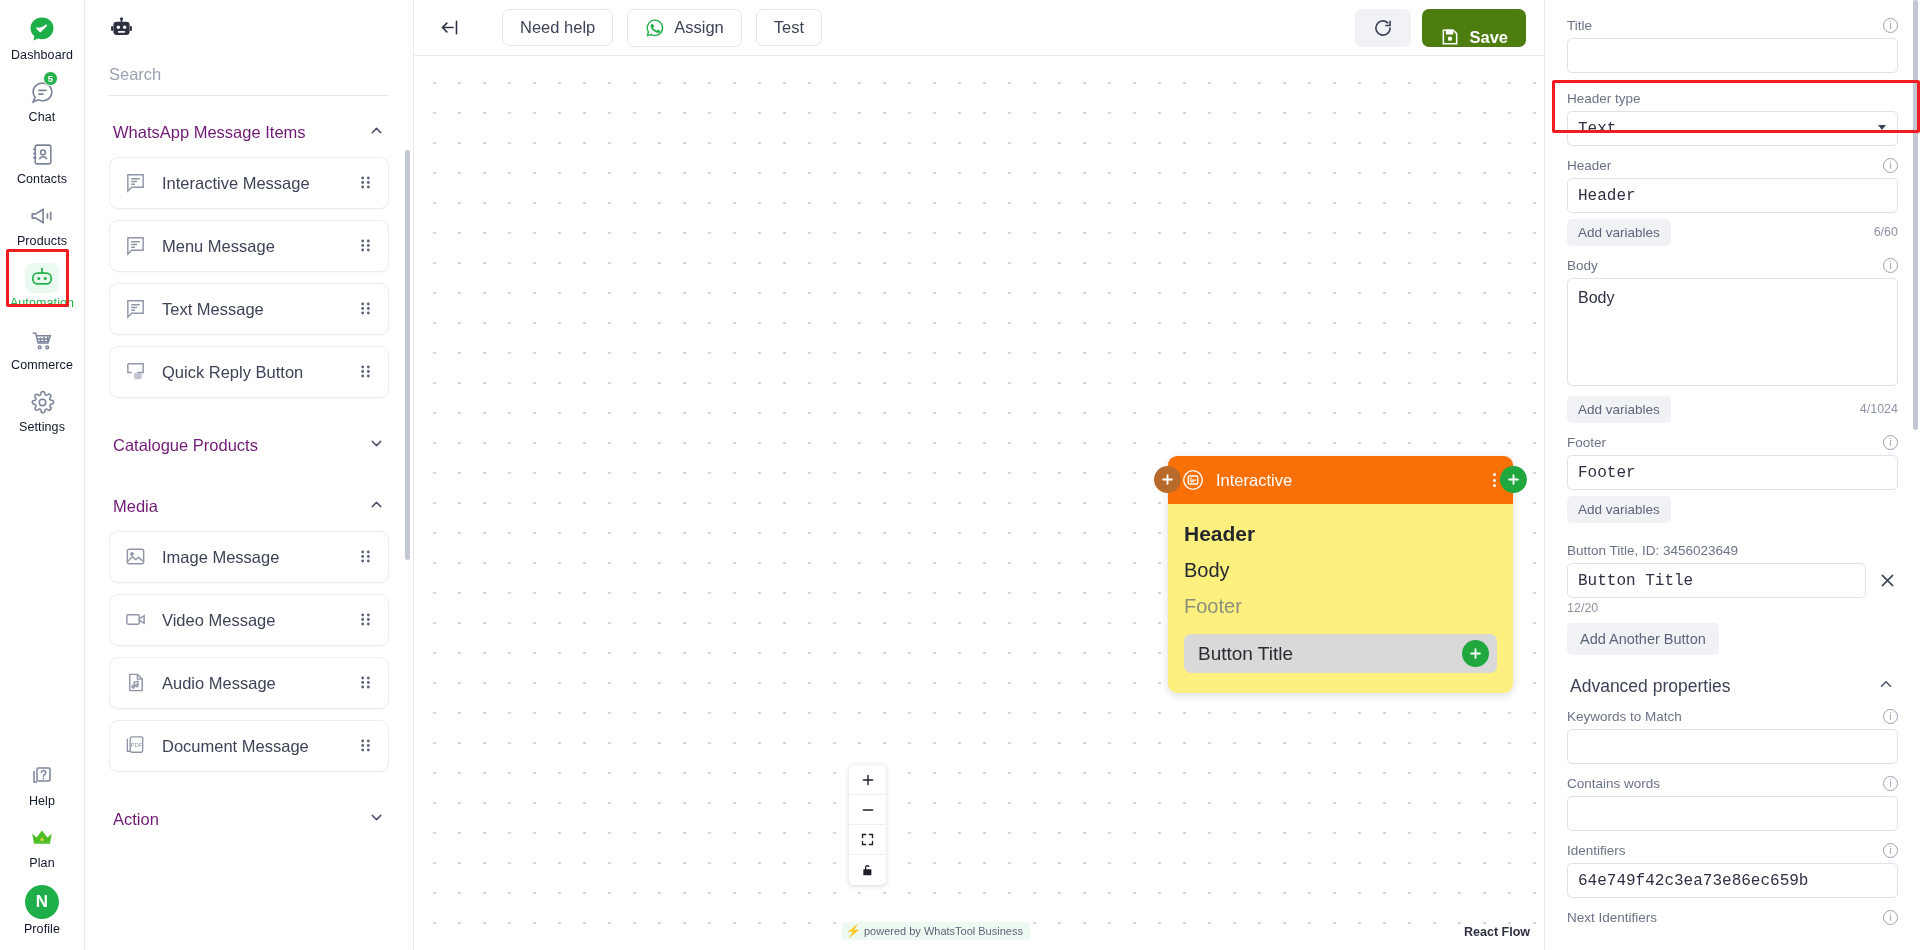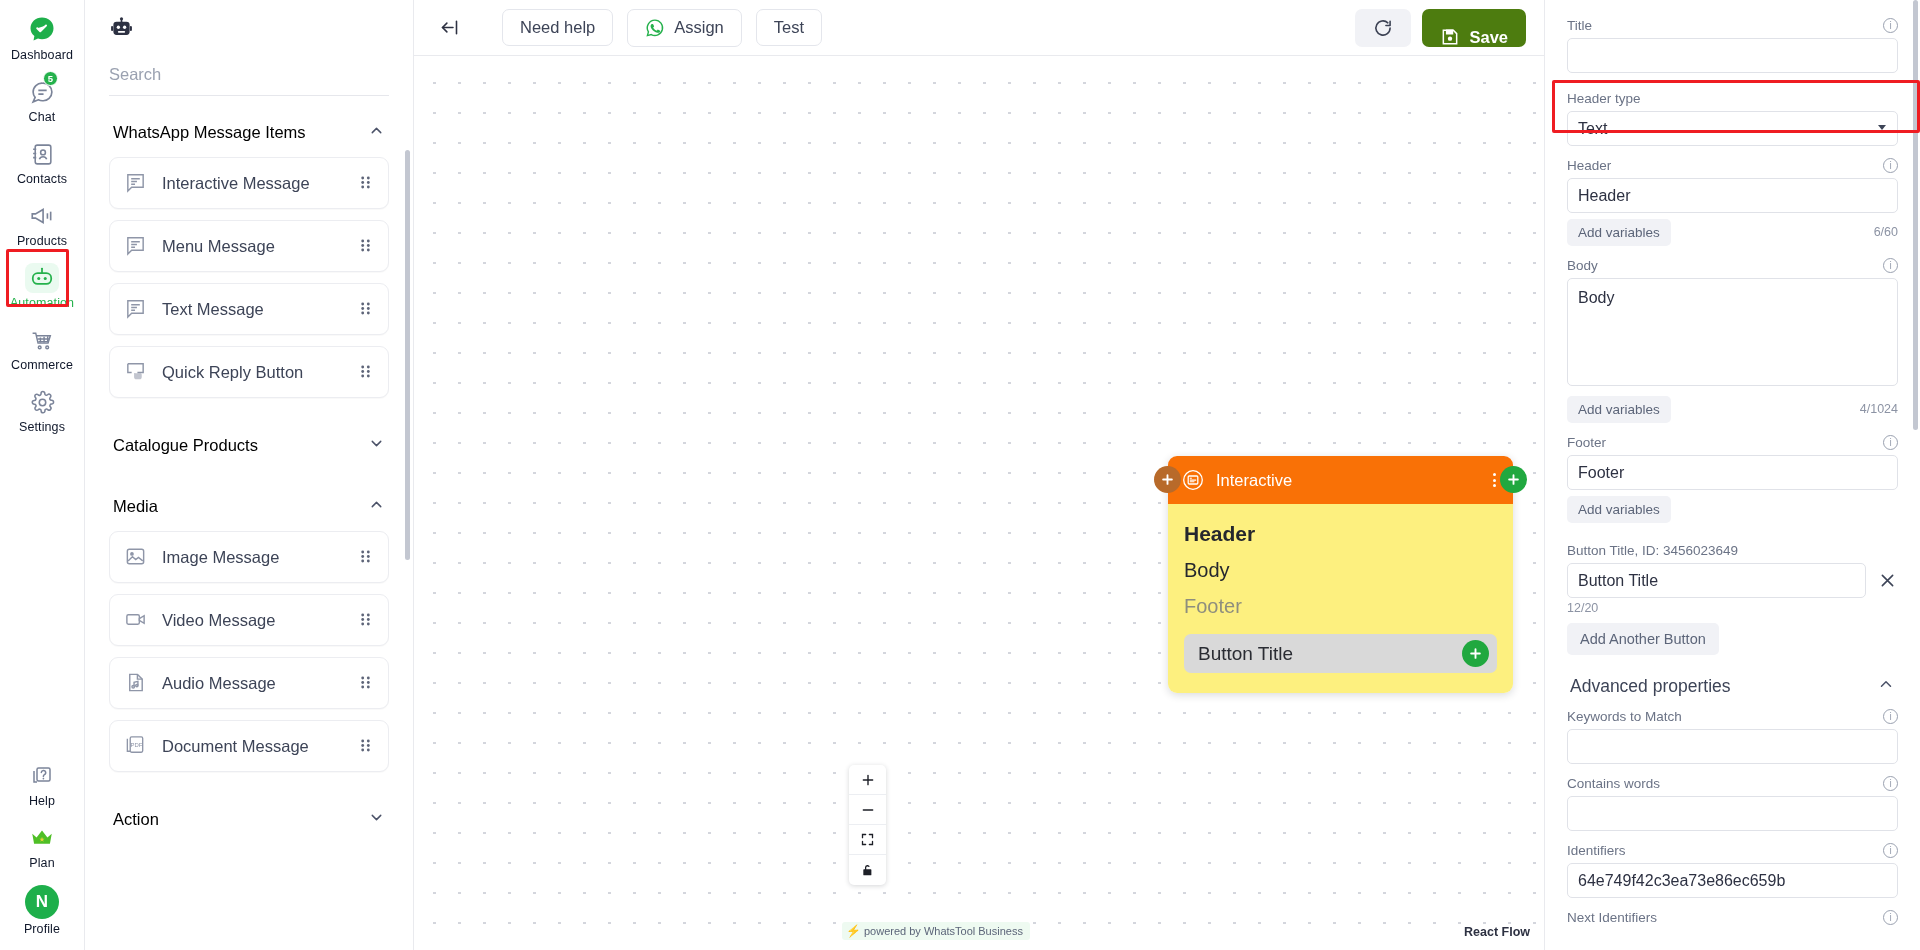--- a/index.html
+++ b/index.html
@@ -59,21 +59,21 @@
     width: 100%; border: none; border-bottom: 1px solid #e6e7ec; outline: none;
     font-size: 16.5px; padding: 6px 0 11px 0; color: #2d3142;
     font-family: "Liberation Sans", sans-serif; background: transparent;
   }
   .search-input::placeholder { color: #9aa1b0; }
   .palette-scroll { flex: 1 1 auto; overflow: hidden; padding: 0 24px; position: relative; }
   .grp-head {
     display: flex; align-items: center; justify-content: space-between;
     padding: 26px 4px 14px 4px; cursor: pointer;
   }
-  .grp-title { font-size: 16.5px; color: #000000; }
+  .grp-title { font-size: 16.5px; color: #701a75; }
   .chev { color: #4b5268; display: block; }
   .pitem {
     display: flex; align-items: center; gap: 14px;
     border: 1px solid #ecedf1; border-radius: 9px; background: #fff;
     padding: 13px 14px; margin-bottom: 11px; cursor: grab;
     box-shadow: 0 1px 1px rgba(20,25,40,.028);
   }
   .pitem-ico { width: 24px; height: 24px; color: #8f96a8; flex: 0 0 24px; }
   .pitem-lbl { font-size: 16.5px; color: #3d4457; flex: 1 1 auto; }
   .grip { width: 16px; height: 16px; flex: 0 0 16px; color: #5d6478; }
@@ -190,21 +190,21 @@
   }
   .fld-lbl { font-size: 13.5px; color: #6b7386; }
   .info-i {
     width: 15px; height: 15px; border-radius: 50%; border: 1px solid #9aa1b0;
     color: #9aa1b0; font-size: 10px; display: flex; align-items: center;
     justify-content: center; cursor: pointer; flex: 0 0 15px; font-style: normal;
   }
   .inp {
     width: 100%; height: 35px; border: 1px solid #e0e2e8; border-radius: 5px;
     padding: 0 10px; font-size: 16px; color: #2d3142; outline: none;
-    font-family: Liberation Sans, sans-serif; background: #fff;
+    font-family: Liberation Mono, monospace; background: #fff;
   }
   .sel-wrap { position: relative; }
   .sel-wrap:after {
     content: ""; position: absolute; right: 12px; top: 14px;
     border-left: 4.5px solid transparent; border-right: 4.5px solid transparent;
     border-top: 5.5px solid #3d4457; pointer-events: none;
   }
   .ta {
     width: 100%; height: 108px; border: 1px solid #e0e2e8; border-radius: 5px;
     padding: 8px 10px; font-size: 16px; color: #2d3142; outline: none; resize: none;

